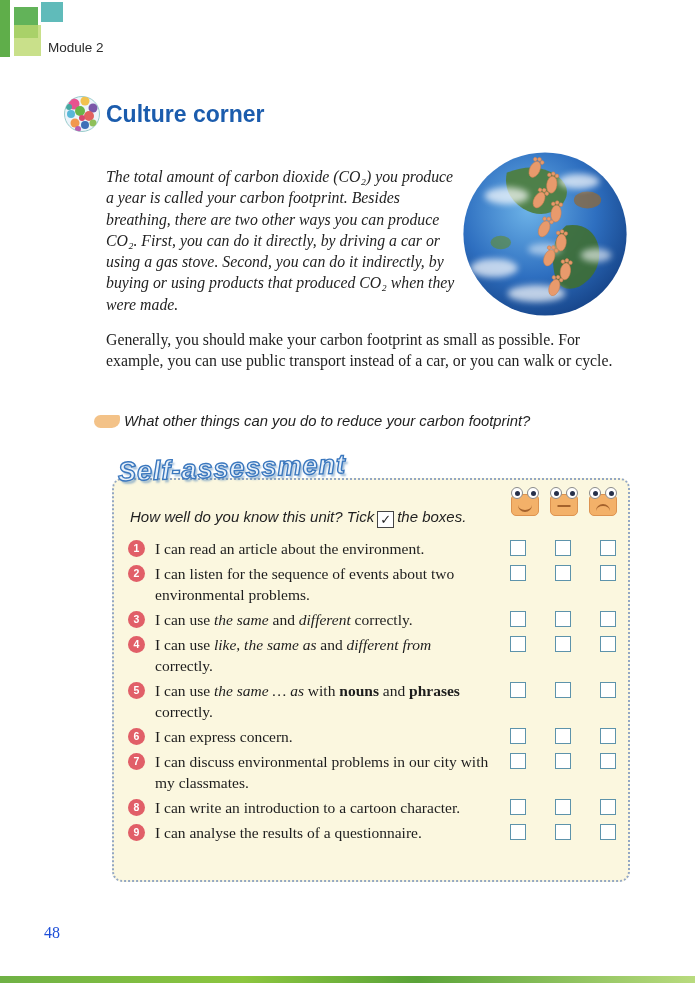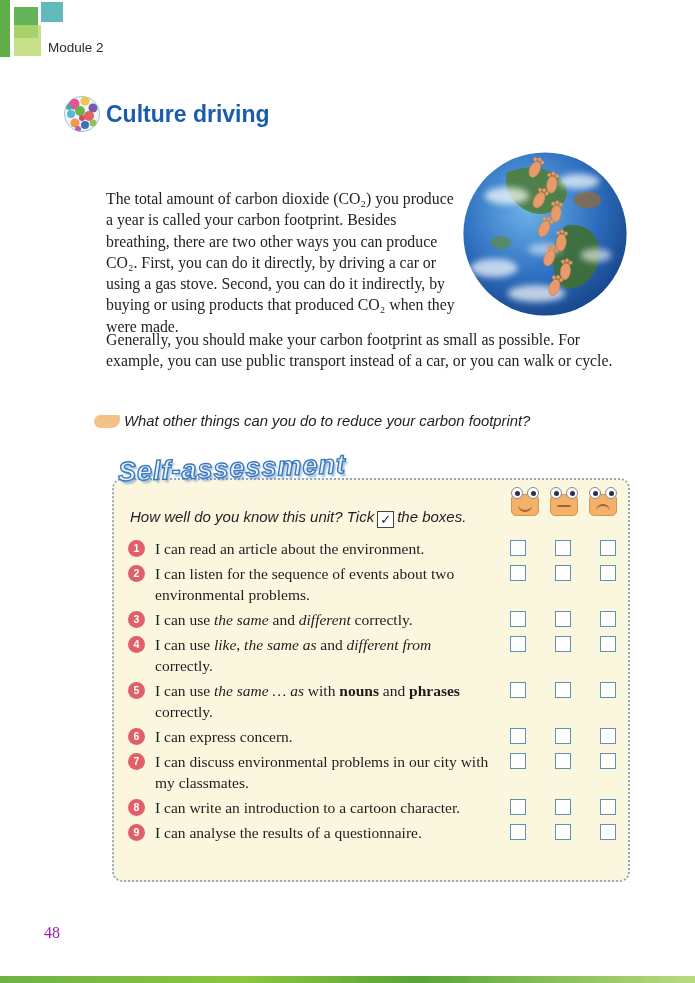--- a/index.html
+++ b/index.html
@@ -19,21 +19,21 @@
 
   
   .cc-header{position:absolute;left:62px;top:94px;display:flex;align-items:center;}
   .cc-icon{width:40px;height:40px;flex-shrink:0;}
   .cc-title{margin-left:4px;font-family:"Liberation Sans","DejaVu Sans",sans-serif;
             font-weight:bold;font-size:23px;color:#1b5cad;}
 
   .heading{position:absolute;left:106px;top:141px;font-family:"Liberation Sans","DejaVu Sans",sans-serif;
            font-weight:bold;font-size:17.5px;color:#00a08f;}
 
-  .para1{position:absolute;left:106px;top:188px;width:352px;font-size:15.8px;line-height:21.3px;}
+  .para1{position:absolute;left:106px;top:166px;width:352px;font-size:15.8px;line-height:21.3px;font-style:italic;}
   .para2{position:absolute;left:106px;top:329px;width:526px;font-size:15.8px;line-height:21.3px;}
   .earth{position:absolute;left:460px;top:149px;width:170px;height:170px;}
 
   .question-row{position:absolute;left:78px;top:413px;display:flex;align-items:center;padding-left:16px;}
   .q-highlight{width:26px;height:13px;background:#f3c288;border-radius:8px 2px 10px 8px;margin-right:4px;flex-shrink:0;}
   .q-text{font-family:"Liberation Sans","DejaVu Sans",sans-serif;font-style:italic;
           font-size:14.8px;color:#1f1f1f;}
 
   
   .sa-box{position:absolute;left:112px;top:478px;width:518px;height:404px;background:#fbf7df;
@@ -61,21 +61,21 @@
   .row{display:flex;align-items:flex-start;margin-bottom:4px;}
   .num{width:17px;height:17px;border-radius:50%;background:#e15f68;color:#fff;
        font-family:"Liberation Sans","DejaVu Sans",sans-serif;font-weight:bold;font-size:10.5px;
        line-height:17px;text-align:center;margin:2px 10px 0 0;flex-shrink:0;}
   .itext{flex:1;font-size:15.5px;line-height:21px;color:#1d1d1d;padding-right:20px;}
   .itext .it{font-style:italic;}
   .itext .bd{font-weight:bold;}
   .boxes{display:flex;width:106px;justify-content:space-between;flex-shrink:0;padding-top:2px;}
   .cb{width:14px;height:14px;background:#fff;border:1.6px solid #5d93ab;display:inline-block;}
 
-  .page-num{position:absolute;left:44px;top:924px;font-size:16px;color:#a21caf;}
+  .page-num{position:absolute;left:44px;top:924px;font-size:16px;color:#1d4ed8;}
   .footer-bar{position:absolute;left:0;bottom:0;width:100%;height:7px;
               background:linear-gradient(90deg,#6fb145 0%,#8cc63f 35%,#5aa338 60%,#b9db7e 100%);}
 </style>
 </head>
 <body>
 
 <div class="page">
 
   <div class="deco-strip"></div>
   <div class="deco-sq1"></div>
@@ -100,21 +100,21 @@
         <circle cx="18" cy="17" r="5" fill="#69b548"></circle>
         <circle cx="27" cy="22" r="5" fill="#e2625e"></circle>
         <circle cx="13" cy="29" r="4.5" fill="#f2984e"></circle>
         <circle cx="23" cy="31" r="4" fill="#3f6fb8"></circle>
         <circle cx="31" cy="29" r="3.5" fill="#8fc05a"></circle>
         <circle cx="20" cy="24" r="3" fill="#d6486e"></circle>
         <circle cx="7" cy="13" r="3" fill="#46a8a0"></circle>
         <circle cx="16" cy="35" r="3" fill="#b85fb0"></circle>
       </g>
     </svg>
-    <span class="cc-title">Culture driving</span>
+    <span class="cc-title">Culture corner</span>
   </div>
 
 
   <p class="para1" style="margin:0;">The total amount of carbon dioxide (CO₂) you produce a year is called your carbon footprint. Besides breathing, there are two other ways you can produce CO₂. First, you can do it directly, by driving a car or using a gas stove. Second, you can do it indirectly, by buying or using products that produced CO₂ when they were made.</p>
 
   <svg class="earth" viewBox="0 0 200 200">
     <defs>
       <radialGradient id="ocean" cx="40%" cy="35%" r="75%">
         <stop offset="0%" stop-color="#6db3e8"></stop>
         <stop offset="55%" stop-color="#2e6fc0"></stop>

